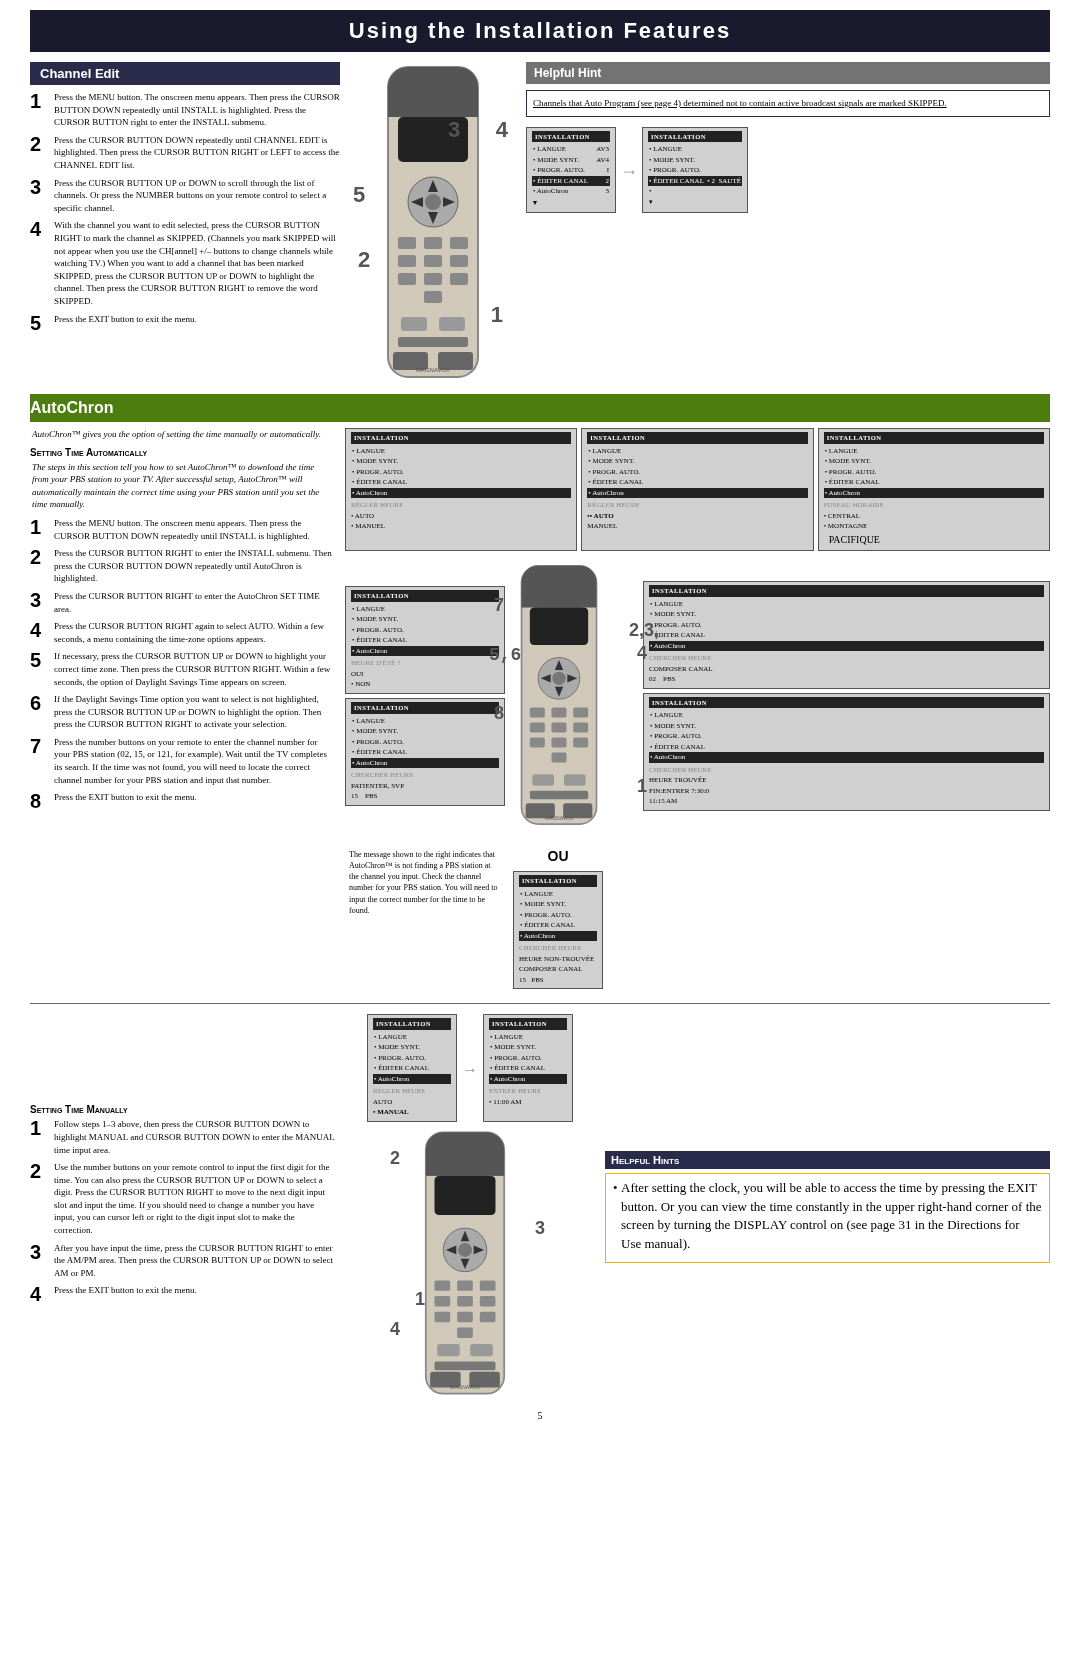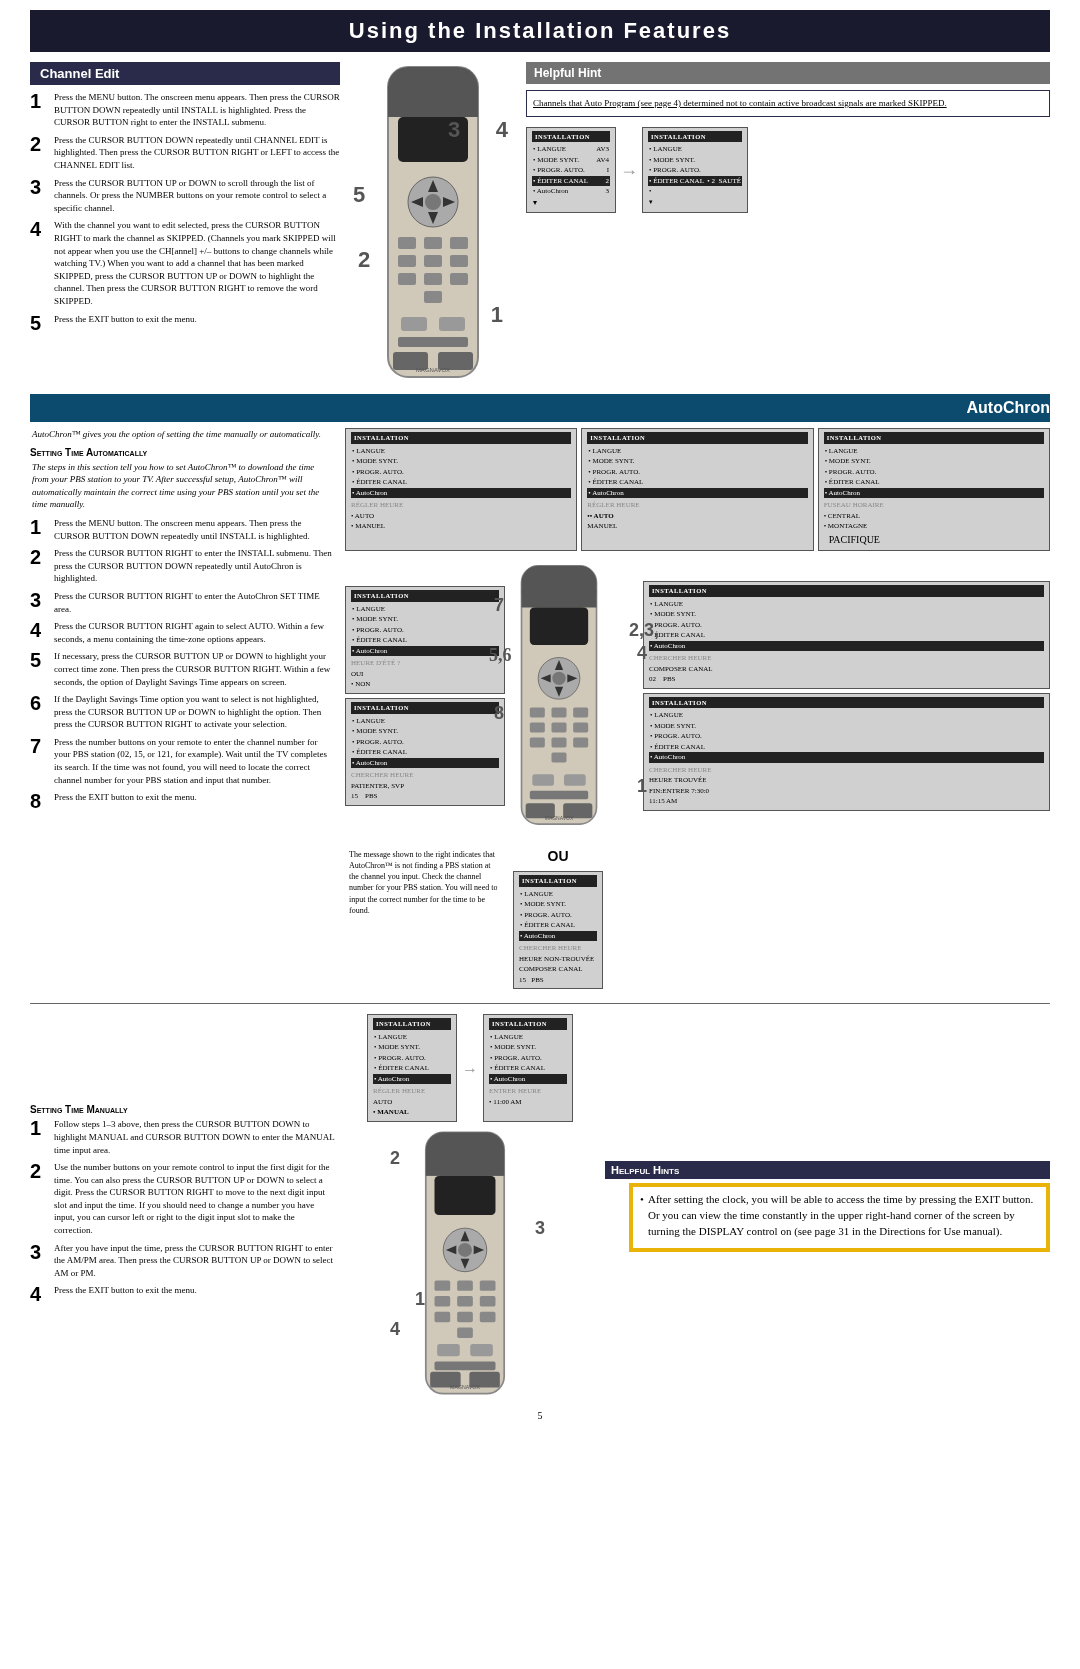--- a/index.html
+++ b/index.html
@@ -89,23 +89,23 @@
       line-height: 1.4;
       text-decoration: underline;
     }
 
     
     .autochron-section {
       margin-top: 10px;
     }
 
     .autochron-header {
-      background: #0c4a6e;
+      background: #4d7c0f;
       color: #fff;
-      text-align: right;
+      text-align: left;
       padding: 5px 0;
       font-size: 16px;
       font-family: Arial, sans-serif;
       font-weight: bold;
       margin-bottom: 6px;
     }
 
     .autochron-body {
       display: flex;
       gap: 10px;
@@ -212,25 +212,24 @@
 
     .ou-text {
       font-size: 14px;
       font-weight: bold;
       text-align: center;
       margin: 3px 0;
       font-family: Arial, sans-serif;
     }
 
     .helpful-hints-box {
-      border: 4px solid #eab308;
+      border: 1px solid #eab308;
       padding: 5px 7px;
-      font-size: 11px;
+      font-size: 13px;
       line-height: 1.45;
-      margin-left: 24px;
     }
 
     .helpful-hints-title {
       font-size: 11px;
       font-weight: bold;
       font-variant: small-caps;
       font-family: Arial, sans-serif;
       margin-bottom: 4px;
       background: #2a2a4a;
       color: #fff;
@@ -482,21 +481,21 @@
                   <div class="screen-row-item highlighted-row">• AutoChron</div>
                   <div style="margin-top:2px; font-size:7px; color:#888;">CHERCHER HEURE</div>
                   <div style="font-size:7px;">PATIENTER, SVP</div>
                   <div style="font-size:7px;">15 &nbsp;&nbsp;&nbsp;PBS</div>
                 </div>
               </div>
 
               <div style="position:relative; flex:0 0 130px;">
                 
                 <div style="position:absolute; top:40px; left:-15px; font-size:18px; font-weight:bold; color:#555; font-family:Arial;">7</div>
-                <div style="position:absolute; top:90px; left:-20px; font-size:18px; font-weight:bold; color:#555; font-family:Liberation Serif, serif;">5,6</div>
+                <div style="position:absolute; top:90px; left:-20px; font-size:18px; font-weight:bold; color:#555; font-family:Liberation Mono, monospace;">5,6</div>
                 <div style="position:absolute; top:65px; right:-20px; font-size:18px; font-weight:bold; color:#555; font-family:Arial;">2,3,</div>
                 <div style="position:absolute; top:88px; right:-8px; font-size:18px; font-weight:bold; color:#555; font-family:Arial;">4</div>
                 <div style="position:absolute; top:148px; left:-15px; font-size:18px; font-weight:bold; color:#555; font-family:Arial;">8</div>
                 <div style="position:absolute; bottom:40px; right:-8px; font-size:18px; font-weight:bold; color:#555; font-family:Arial;">1</div>
                 <svg width="100" height="280" viewBox="0 0 120 320">
                   <rect x="15" y="5" width="90" height="310" rx="20" ry="20" fill="#d0c8b8" stroke="#888" stroke-width="2"></rect>
                   <rect x="15" y="5" width="90" height="50" rx="20" ry="20" fill="#555"></rect>
                   <rect x="15" y="35" width="90" height="20" fill="#555"></rect>
                   <rect x="25" y="55" width="70" height="45" rx="5" fill="#222"></rect>
                   <circle cx="60" cy="140" r="25" fill="#aaa" stroke="#666" stroke-width="1"></circle>

